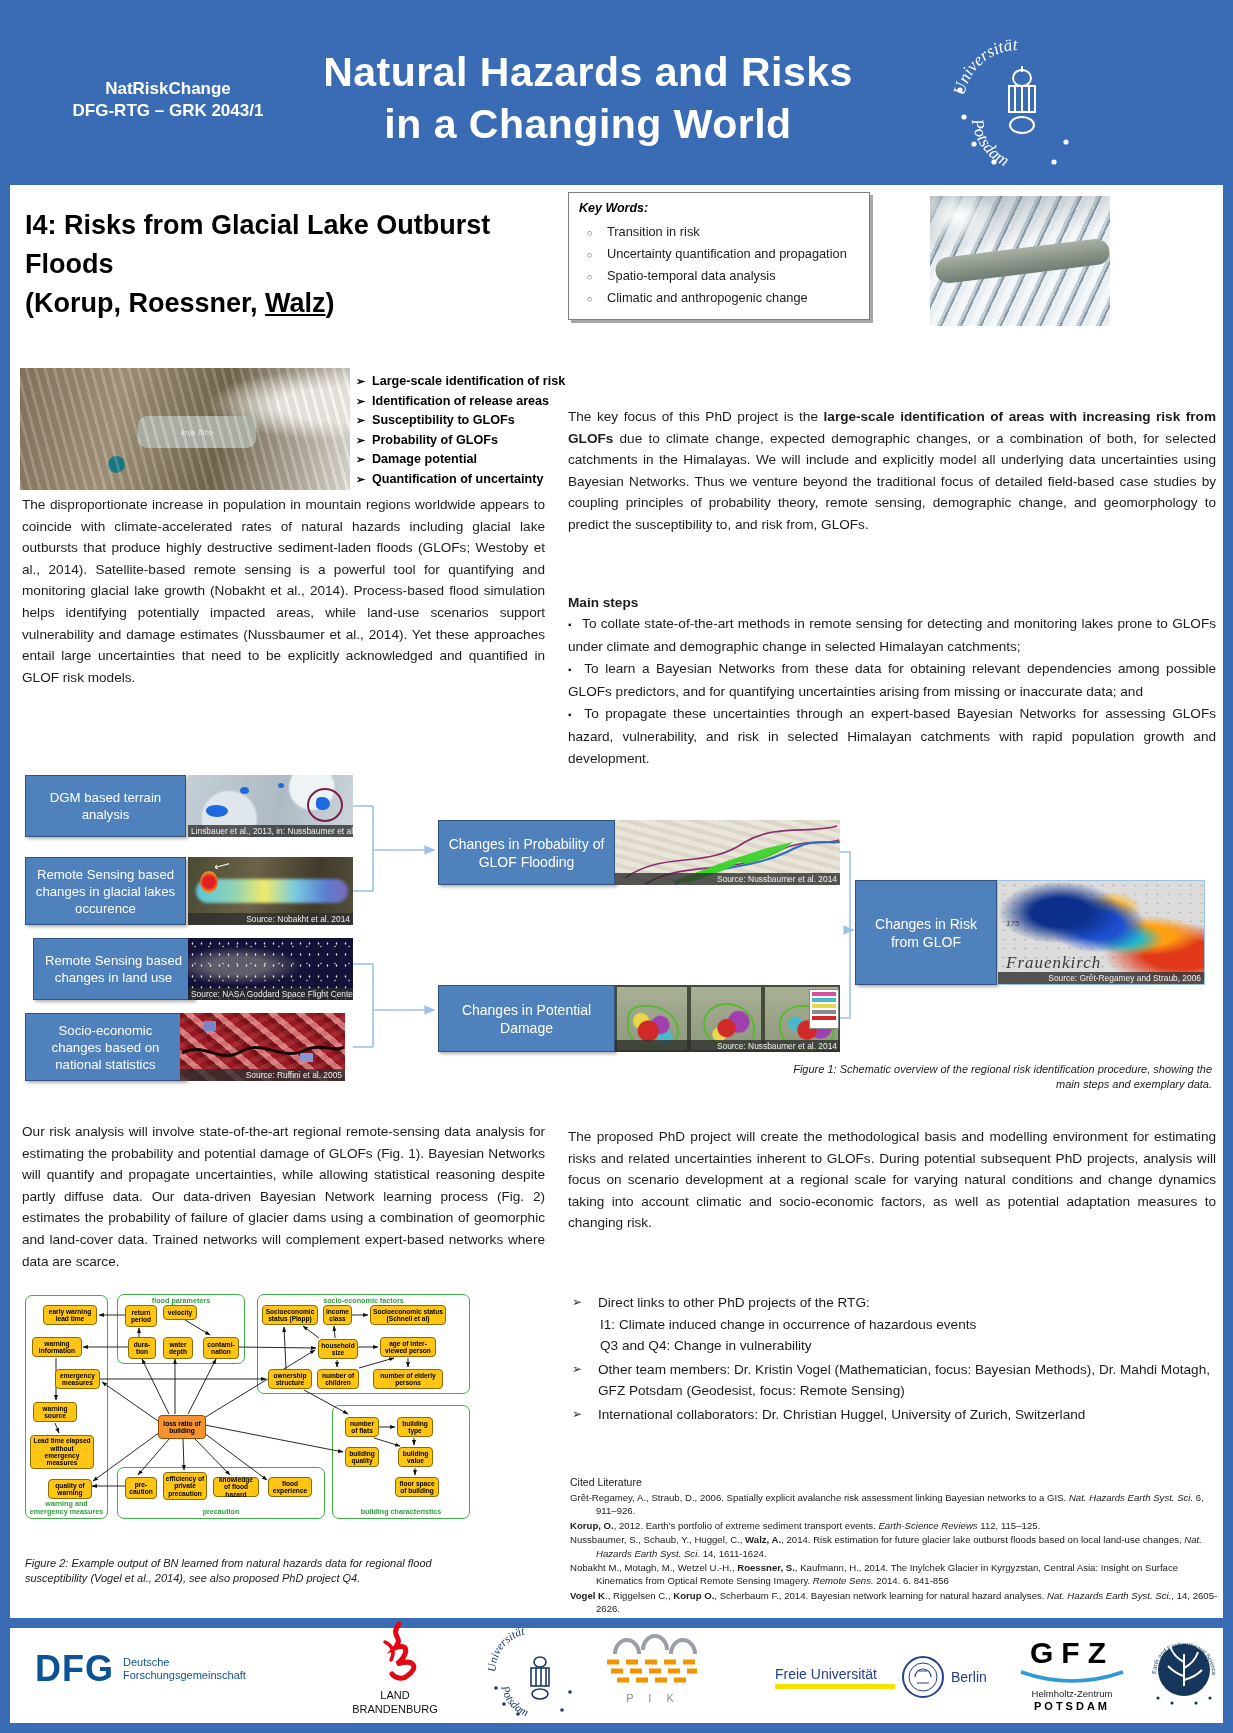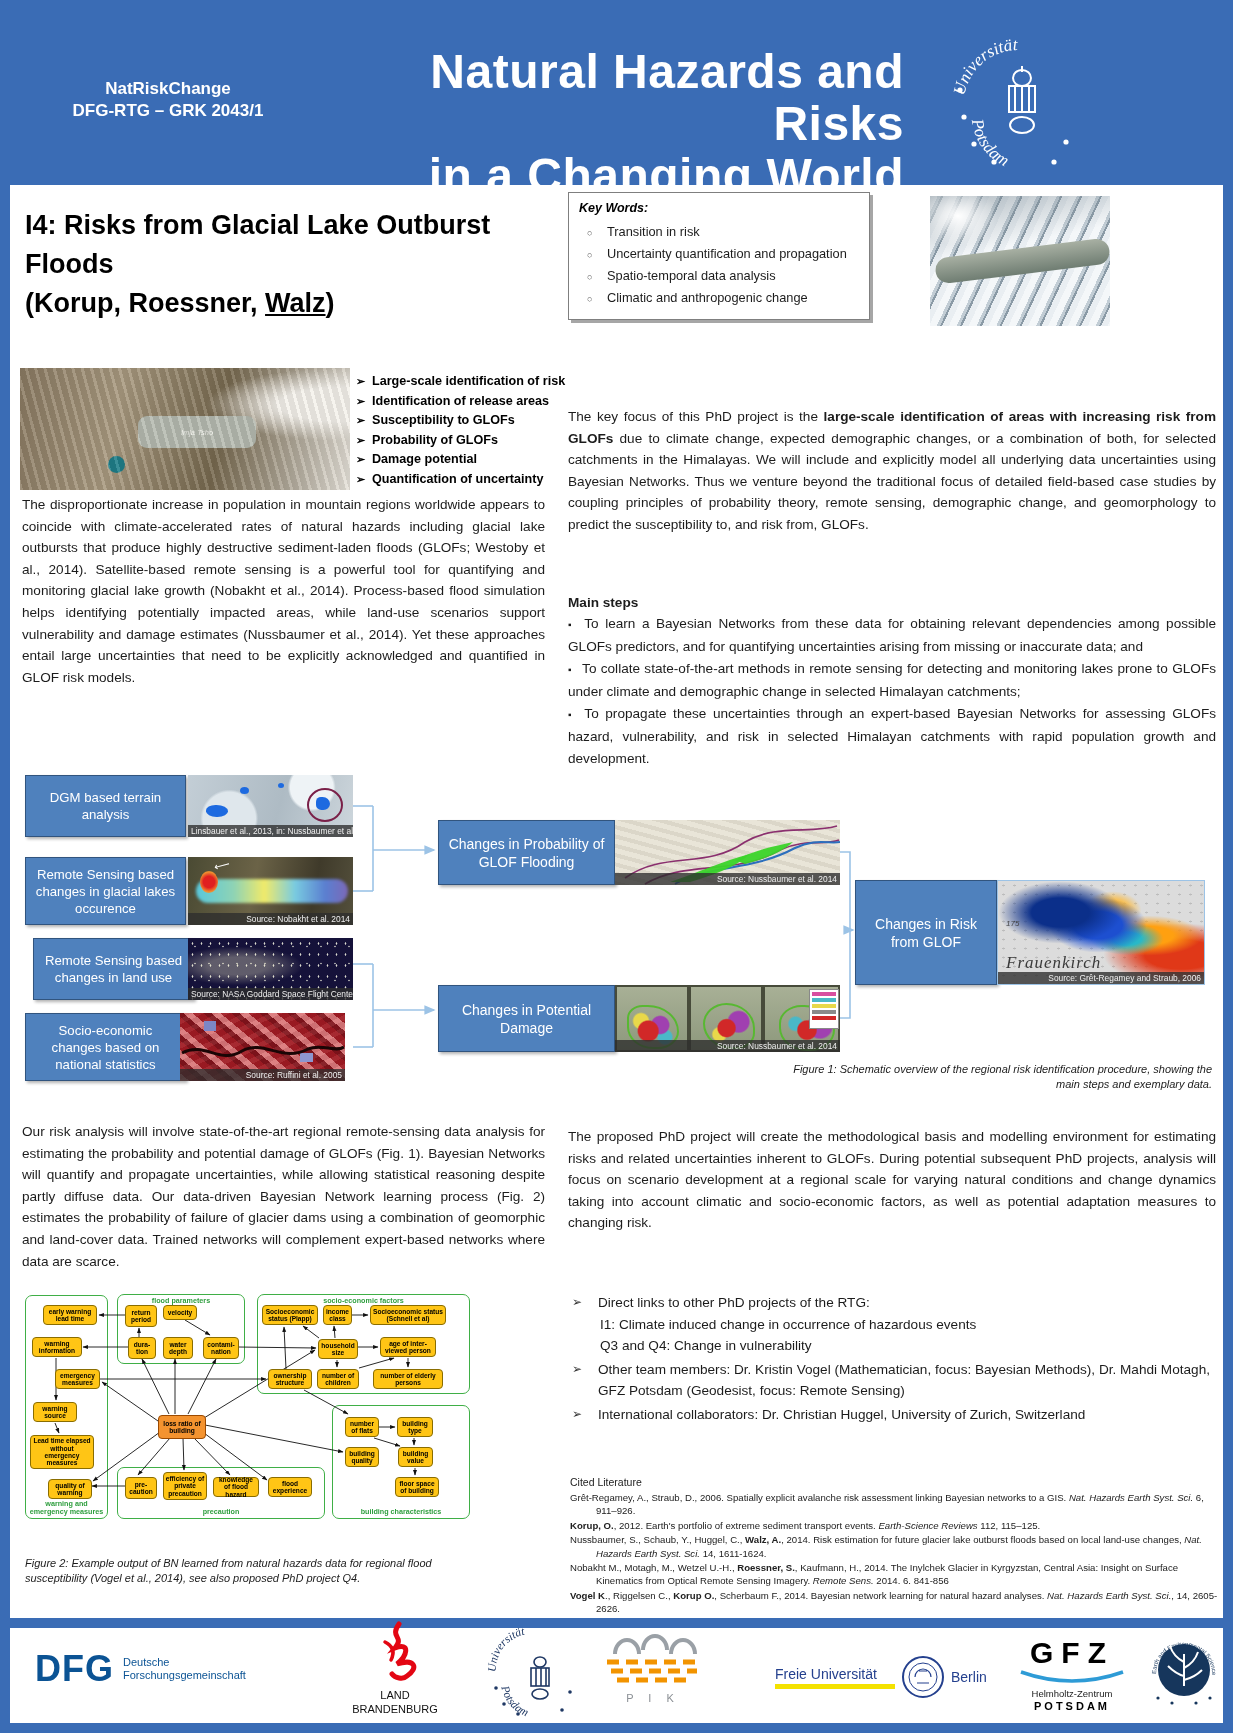--- a/index.html
+++ b/index.html
@@ -2,21 +2,21 @@
 <html><head>
 <meta charset="utf-8">
 <style>
   html,body{margin:0;padding:0;background:#e9e9e9;font-family:"Liberation Sans",sans-serif;}
   .poster{position:relative;width:1233px;height:1733px;background:#3a6cb5;margin:0 auto;overflow:hidden;}
   .sheet{position:absolute;left:10px;top:10px;width:1213px;height:1713px;background:#fff;}
   .abs{position:absolute;}
   
   .hdr{position:absolute;left:10px;top:10px;width:1213px;height:175px;background:#3a6cb5;color:#fff;}
   .natrisk{position:absolute;left:38px;top:68px;width:240px;text-align:center;font-weight:bold;font-size:17px;line-height:22px;}
-  .ptitle{position:absolute;left:284px;top:36px;width:610px;text-align:right;font-weight:bold;font-size:48px;line-height:52px;letter-spacing:.5px;}
+  .ptitle{position:absolute;left:273px;top:36px;width:610px;text-align:center;font-weight:bold;font-size:41px;line-height:52px;letter-spacing:.5px;}
   
   .sech{font-size:27px;font-weight:400;color:#ffffff;letter-spacing:.2px;}
   .bodyt{font-size:13.6px;line-height:21.6px;color:#1c1c1c;text-align:justify;}
   
   .projt{font-size:27px;line-height:39px;font-weight:bold;color:#000;}
   
   .kwbox{position:absolute;left:568px;top:192px;width:302px;height:128px;background:#fff;border:1px solid #7f7f7f;box-shadow:3px 3px 0 #a6a6a6;padding:8px 10px;box-sizing:border-box;}
   .kwtitle{font-style:italic;font-weight:bold;font-size:12.5px;color:#000;}
   .kwbox ul{list-style:none;margin:6px 0 0 8px;padding:0;}
   .kwbox li{font-size:12.8px;line-height:22px;color:#1c1c1c;padding-left:20px;position:relative;}
@@ -137,22 +137,22 @@
       <li>Probability of GLOFs</li>
       <li>Damage potential</li>
       <li>Quantification of uncertainty</li>
     </ul>
   <div class="abs bodyt" style="left:22px;top:494px;width:523px;">The disproportionate increase in population in mountain regions worldwide appears to coincide with climate-accelerated rates of natural hazards including glacial lake outbursts that produce highly destructive sediment-laden floods (GLOFs; Westoby et al., 2014). Satellite-based remote sensing is a powerful tool for quantifying and monitoring glacial lake growth (Nobakht et al., 2014). Process-based flood simulation helps identifying potentially impacted areas, while land-use scenarios support vulnerability and damage estimates (Nussbaumer et al., 2014). Yet these approaches entail large uncertainties that need to be explicitly acknowledged and quantified in GLOF risk models.</div>
 
   <div class="abs sech" style="left:568px;top:338px;">Objectives</div>
   <div class="abs bodyt" style="left:568px;top:406px;width:648px;">The key focus of this PhD project is the <b>large-scale identification of areas with increasing risk from GLOFs</b> due to climate change, expected demographic changes, or a combination of both, for selected catchments in the Himalayas. We will include and explicitly model all underlying data uncertainties using Bayesian Networks. Thus we venture beyond the traditional focus of detailed field-based case studies by coupling principles of probability theory, remote sensing, demographic change, and geomorphology to predict the susceptibility to, and risk from, GLOFs.</div>
   <div class="abs bodyt" style="left:568px;top:592px;font-weight:bold;">Main steps</div>
   <ul class="abs sqlist" id="obj-steps" style="left:568px;top:613px;width:648px;">
+      <li><span class="sq">▪</span>To collate state-of-the-art methods in remote sensing for detecting and monitoring lakes prone to GLOFs under climate and demographic change in selected Himalayan catchments;</li>
       <li><span class="sq">▪</span>To learn a Bayesian Networks from these data for obtaining relevant dependencies among possible GLOFs predictors, and for quantifying uncertainties arising from missing or inaccurate data; and</li>
-      <li><span class="sq">▪</span>To collate state-of-the-art methods in remote sensing for detecting and monitoring lakes prone to GLOFs under climate and demographic change in selected Himalayan catchments;</li>
       <li><span class="sq">▪</span>To propagate these uncertainties through an expert-based Bayesian Networks for assessing GLOFs hazard, vulnerability, and risk in selected Himalayan catchments with rapid population growth and development.</li>
     </ul>
 
   <div class="pbox inp" style="left:25px;top:775px;width:161px;height:62px;">DGM based terrain analysis</div>
   <div class="im" style="left:188px;top:775px;width:165px;height:62px;background:
     radial-gradient(circle at 75% 20%,#eef3f6 0 16%,rgba(238,243,246,0) 18%),
     radial-gradient(circle at 25% 70%,#dfe7ec 0 20%,rgba(223,231,236,0) 22%),
     linear-gradient(105deg,#c3ced6,#aebbc4 55%,#cdd6dc);">
     <div class="abs" style="left:18px;top:30px;width:22px;height:12px;background:#1d6ae0;border-radius:45% 55% 50% 50%;"></div>
     <div class="abs" style="left:52px;top:12px;width:9px;height:7px;background:#1d6ae0;border-radius:50%;"></div>

